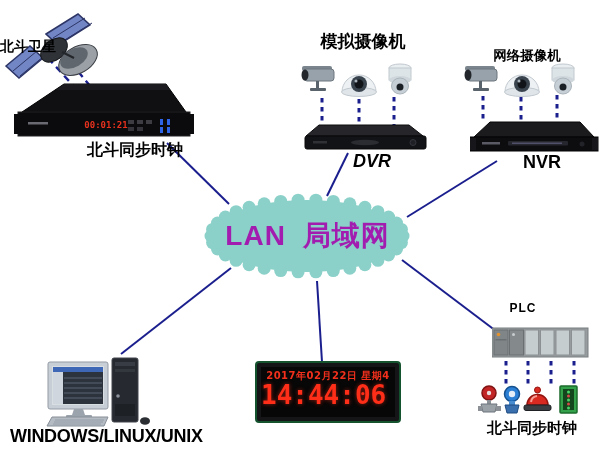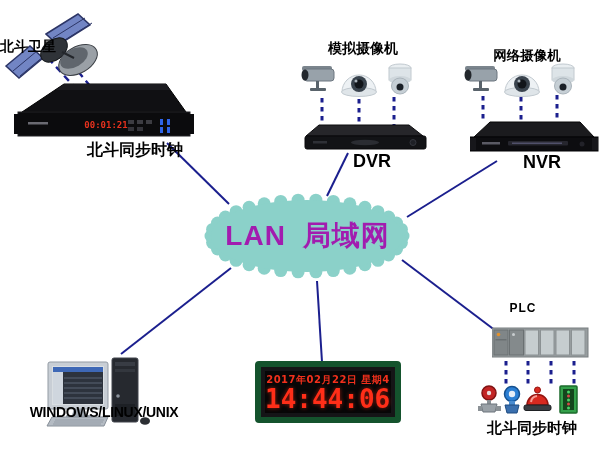--- a/index.html
+++ b/index.html
@@ -8,33 +8,33 @@
   .layer{position:absolute;left:0;top:0;width:600px;height:452px;z-index:1;}
   .solid line{stroke:#1b1f8e;stroke-width:2;}
   .dash-sat line{stroke:#1b1f8e;stroke-width:2.4;stroke-dasharray:7 5;}
   .dash-cam line{stroke:#1b1f8e;stroke-width:3;stroke-dasharray:4.5 4.5;}
   .dash-plc line{stroke:#1b1f8e;stroke-width:3;stroke-dasharray:4.5 4.5;}
   .device{position:absolute;z-index:3;}
   .label{position:absolute;z-index:5;color:#000;font-weight:bold;text-align:center;
          font-family:"Liberation Sans",sans-serif;line-height:1.15;white-space:nowrap;}
   #satellite-label{left:0px;top:6px;width:70px;font-size:14px;text-align:left;margin-top:32px;}
   #beidou-clock-label{left:28px;top:141px;width:155px;font-size:16px;text-align:right;}
-  #analog-cameras-label{left:298px;top:40px;width:130px;font-size:14px;}
-  #dvr-label{left:340px;top:151px;width:64px;font-size:18px;}
+  #analog-cameras-label{left:298px;top:32px;width:130px;font-size:17px;}
+  #dvr-label{left:340px;top:151px;width:64px;font-size:18px;font-style:italic;}
   #network-cameras-label{left:462px;top:48px;width:130px;font-size:13.5px;}
   #nvr-label{left:508px;top:152px;width:68px;font-size:18px;}
-  #computer-label{left:10px;top:404px;width:188px;font-size:14px;letter-spacing:-0.3px;}
+  #computer-label{left:10px;top:426px;width:188px;font-size:18px;letter-spacing:-0.3px;}
   #ntp-clock-label{left:275px;top:427px;width:100px;font-size:16px;}
   #plc-label{left:488px;top:302px;width:70px;font-size:12px;letter-spacing:1px;}
   #field-devices-label{left:468px;top:419px;width:128px;font-size:15px;}
   #lan-cloud-label{left:205px;top:220px;width:205px;font-size:28px;z-index:4;
                    color:#a21caf;word-spacing:8px;letter-spacing:1px;
                    font-family:"Liberation Sans",sans-serif;}
   #ntp-clock{left:255px;top:361px;width:146px;height:62px;background:#151517;
-             border:6px solid #14532d;border-radius:4px;box-sizing:border-box;}
+             border:2px solid #14532d;border-radius:4px;box-sizing:border-box;}
   #ntp-clock .display{position:absolute;left:4px;top:4px;right:4px;bottom:4px;background:#070707;}
   #ntp-clock .date{position:absolute;top:2px;width:100%;text-align:center;
                    font-size:10px;font-weight:bold;color:#f2301c;
                    font-family:"DejaVu Sans",sans-serif;letter-spacing:0.5px;}
   #ntp-clock .time{position:absolute;top:13px;width:100%;
                    font-size:26px;font-weight:bold;color:#ff2e18;
                    font-family:"DejaVu Sans Mono",monospace;
                    text-shadow:0 0 4px rgba(255,46,24,0.55);}
   svg{display:block;}
 </style>

